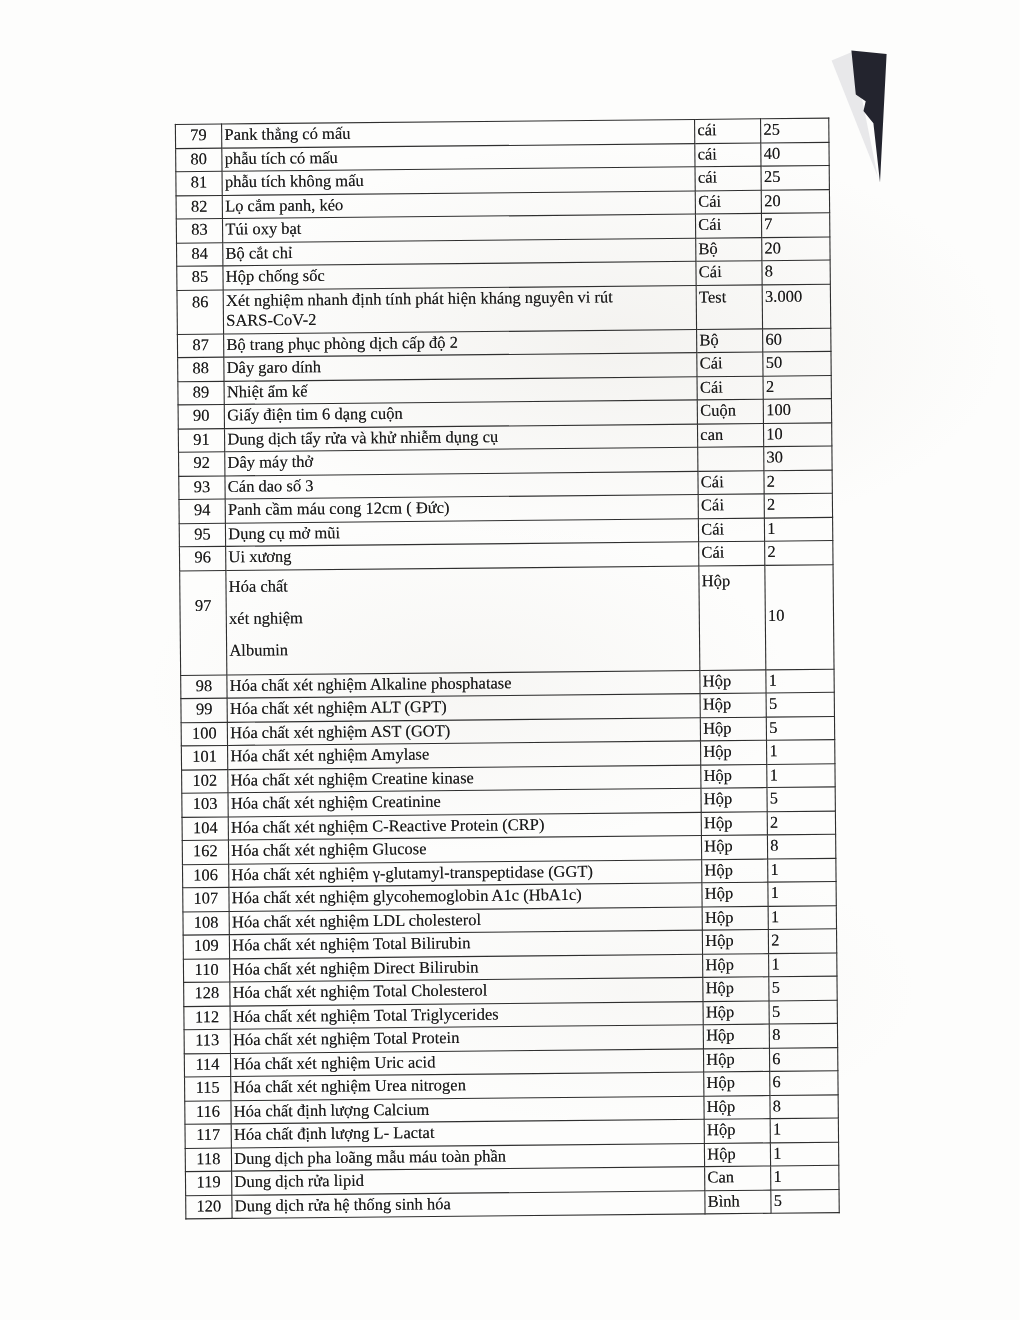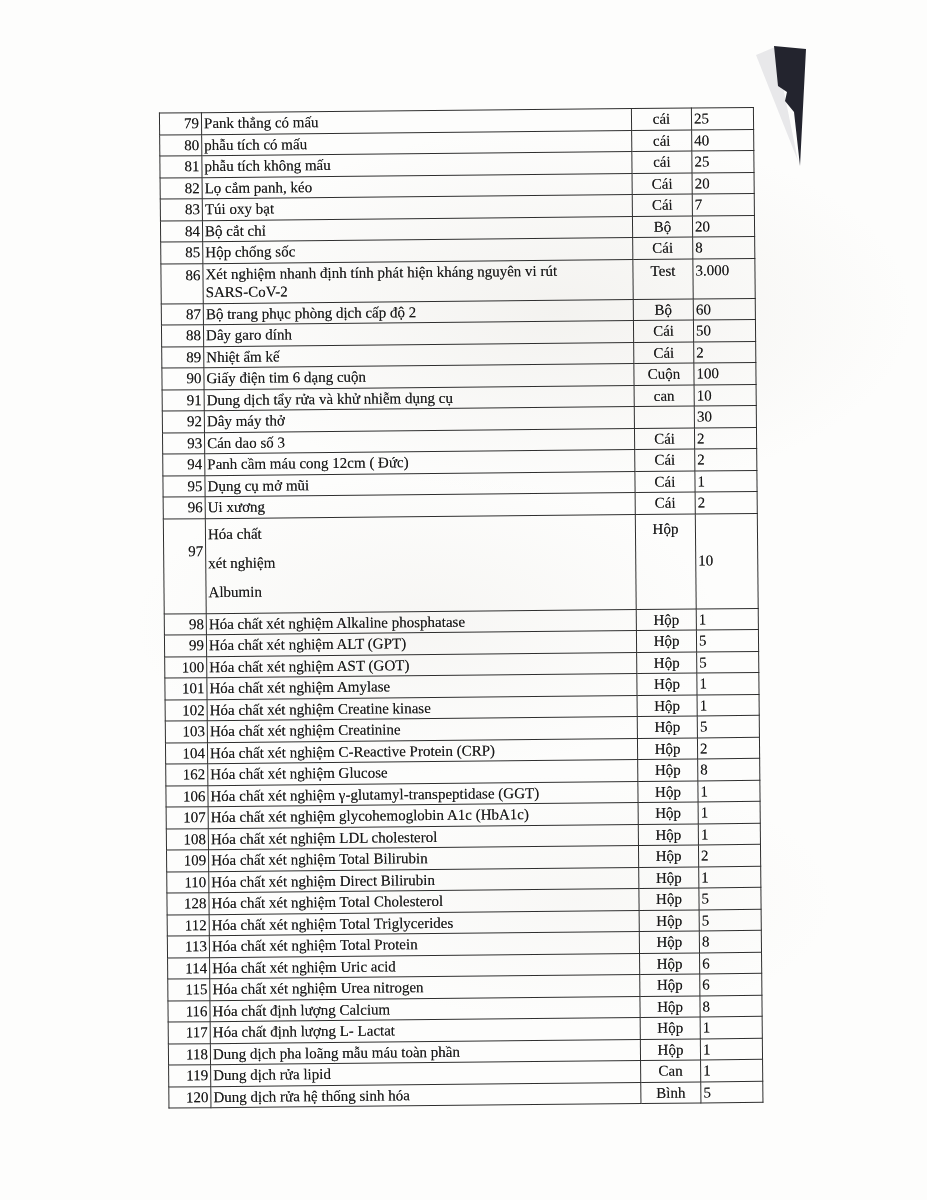--- a/index.html
+++ b/index.html
@@ -46,23 +46,23 @@
   }
   table.supplies td {
     border: 1.5px solid #2f2f2f;
     font-size: 15px;
     line-height: 18.5px;
     padding: 1px 2px;
     vertical-align: middle;
     text-shadow: 0 0 0.6px rgba(25,25,25,0.65);
     overflow: hidden;
   }
-  td.c-no   { text-align: right; }
+  td.c-no   { text-align: center; }
   td.c-name { text-align: left; padding-left: 8px; white-space: pre-line; }
-  td.c-unit { text-align: center; }
+  td.c-unit { text-align: left; }
   td.c-qty  { text-align: left; }
   
   tr:nth-child(8) td.c-unit,
   tr:nth-child(8) td.c-qty,
   tr:nth-child(8) td.c-no { vertical-align: top; padding-top: 2px; }
   
   tr:nth-child(19) td.c-name { line-height: 29px; padding-bottom: 6px; }
   tr:nth-child(19) td.c-no   { vertical-align: top; padding-top: 23px; }
   tr:nth-child(19) td.c-unit { vertical-align: top; padding-top: 5px; }
 </style>

